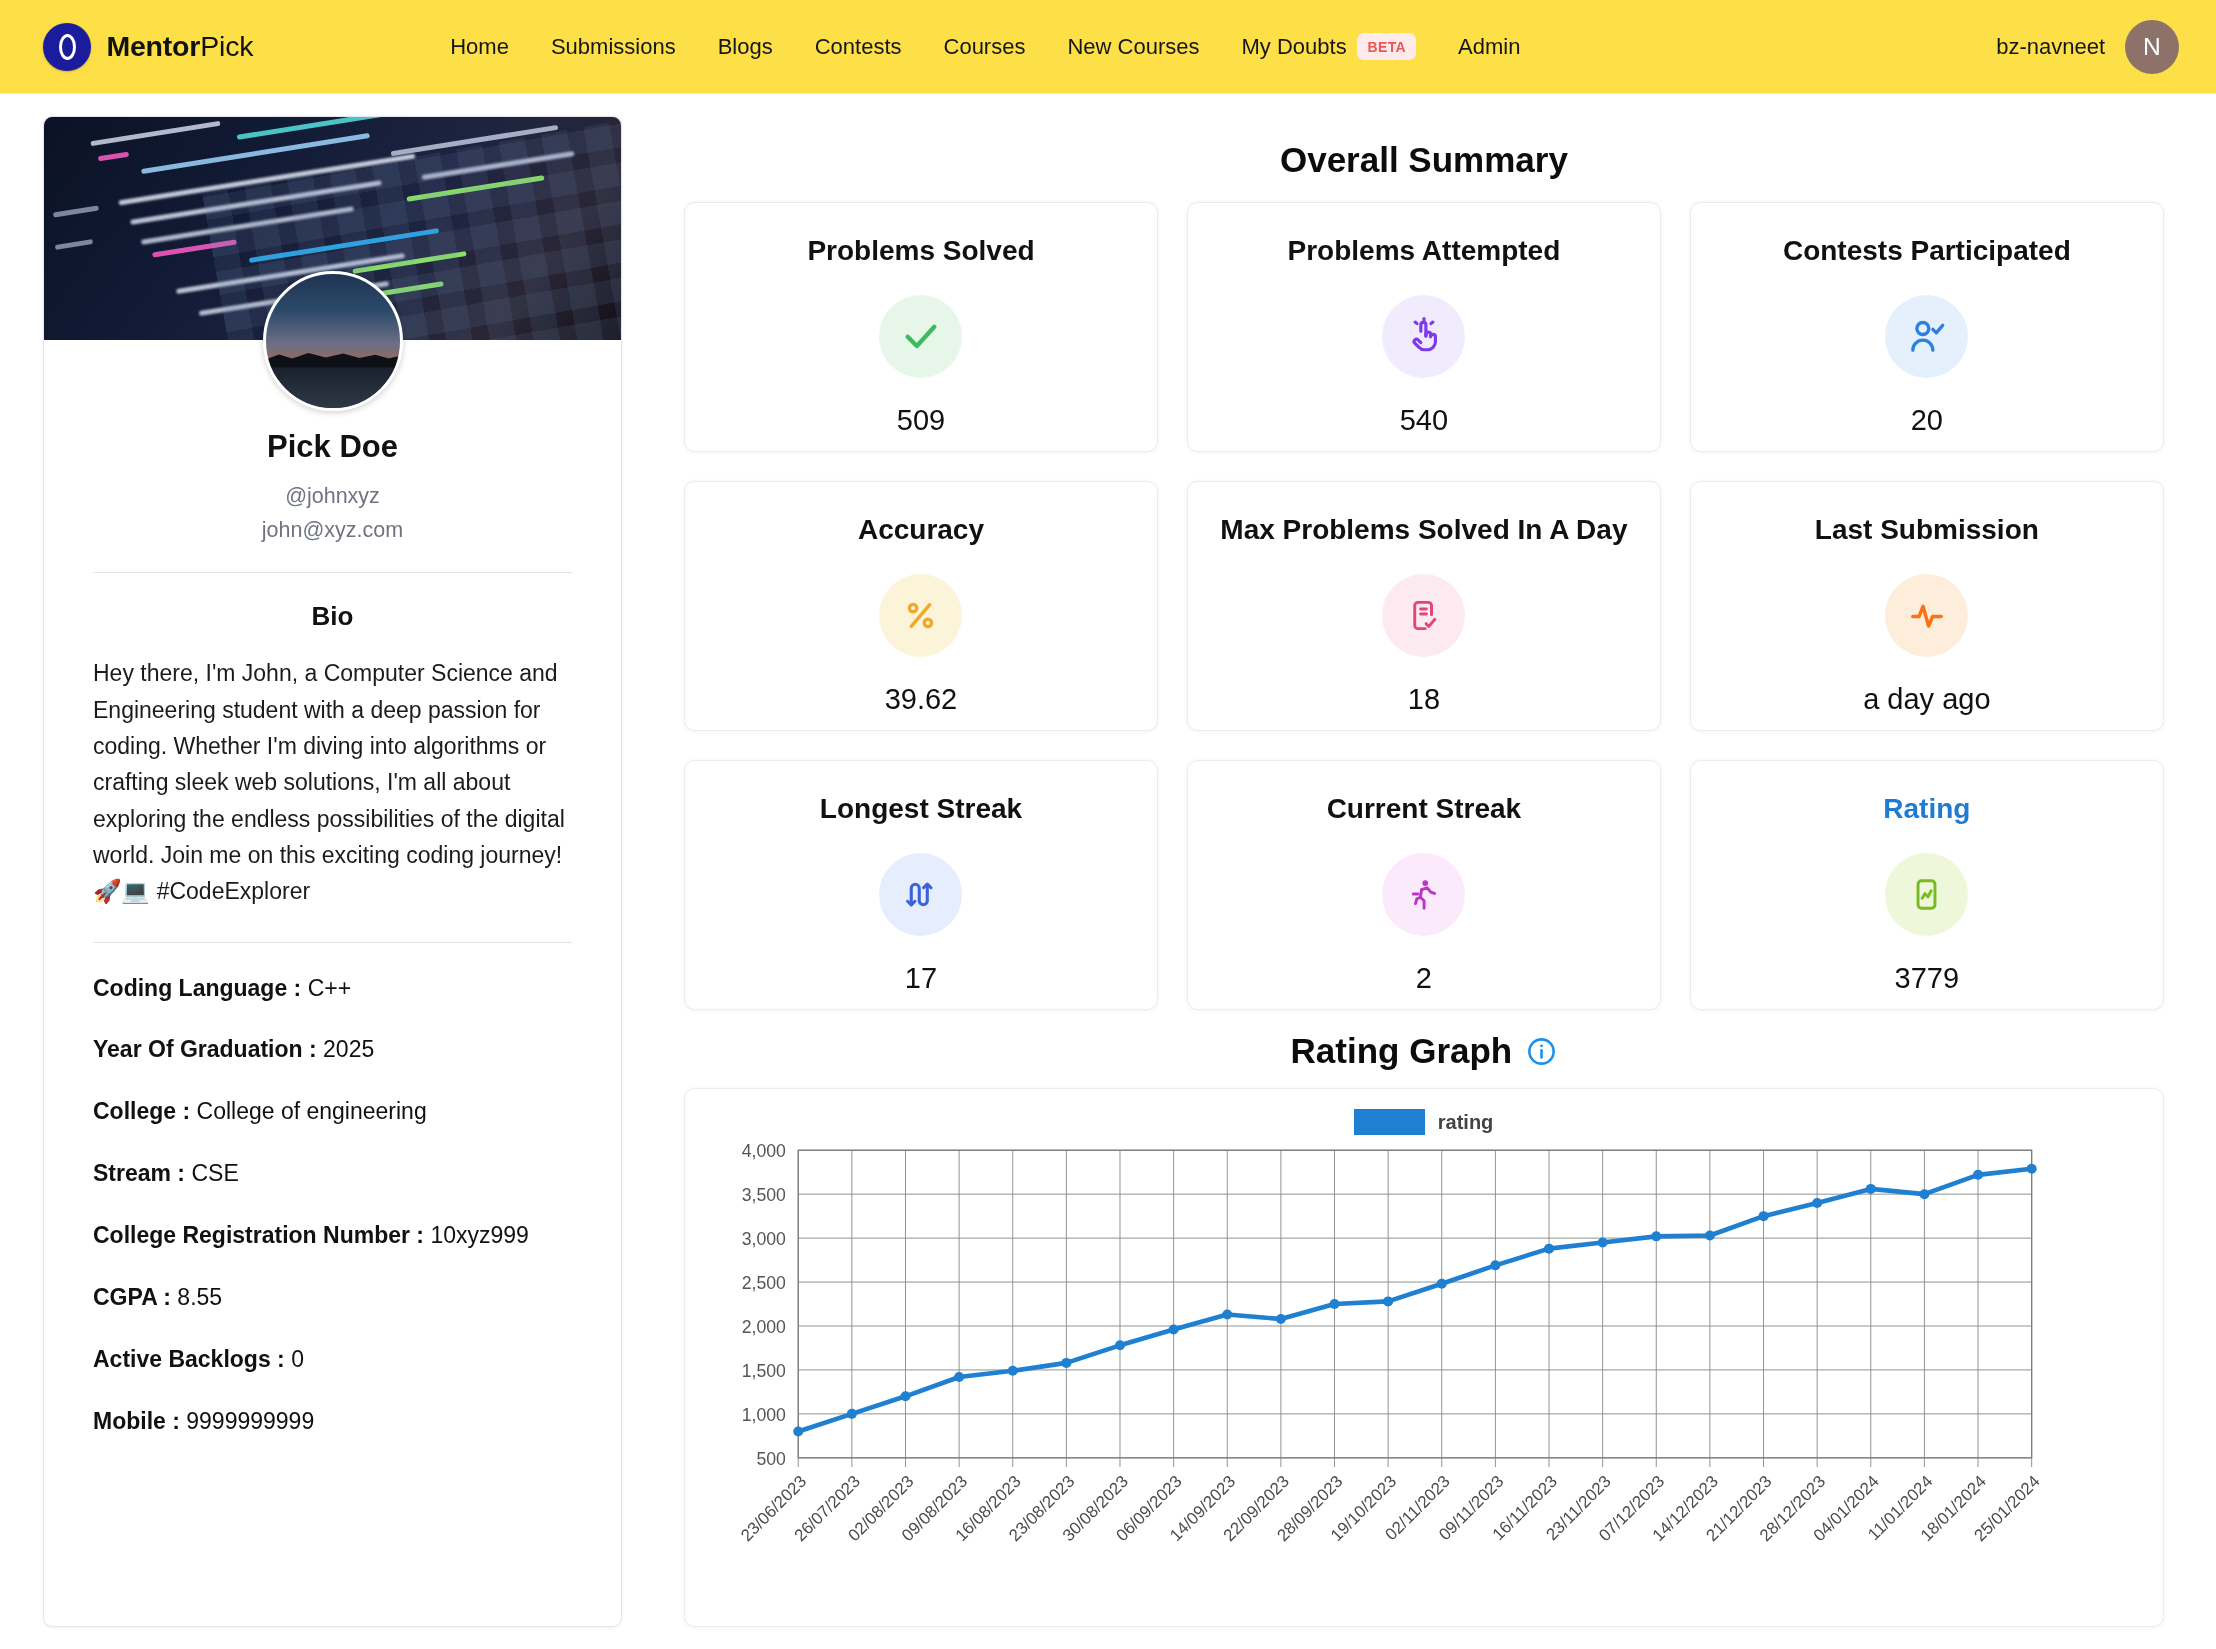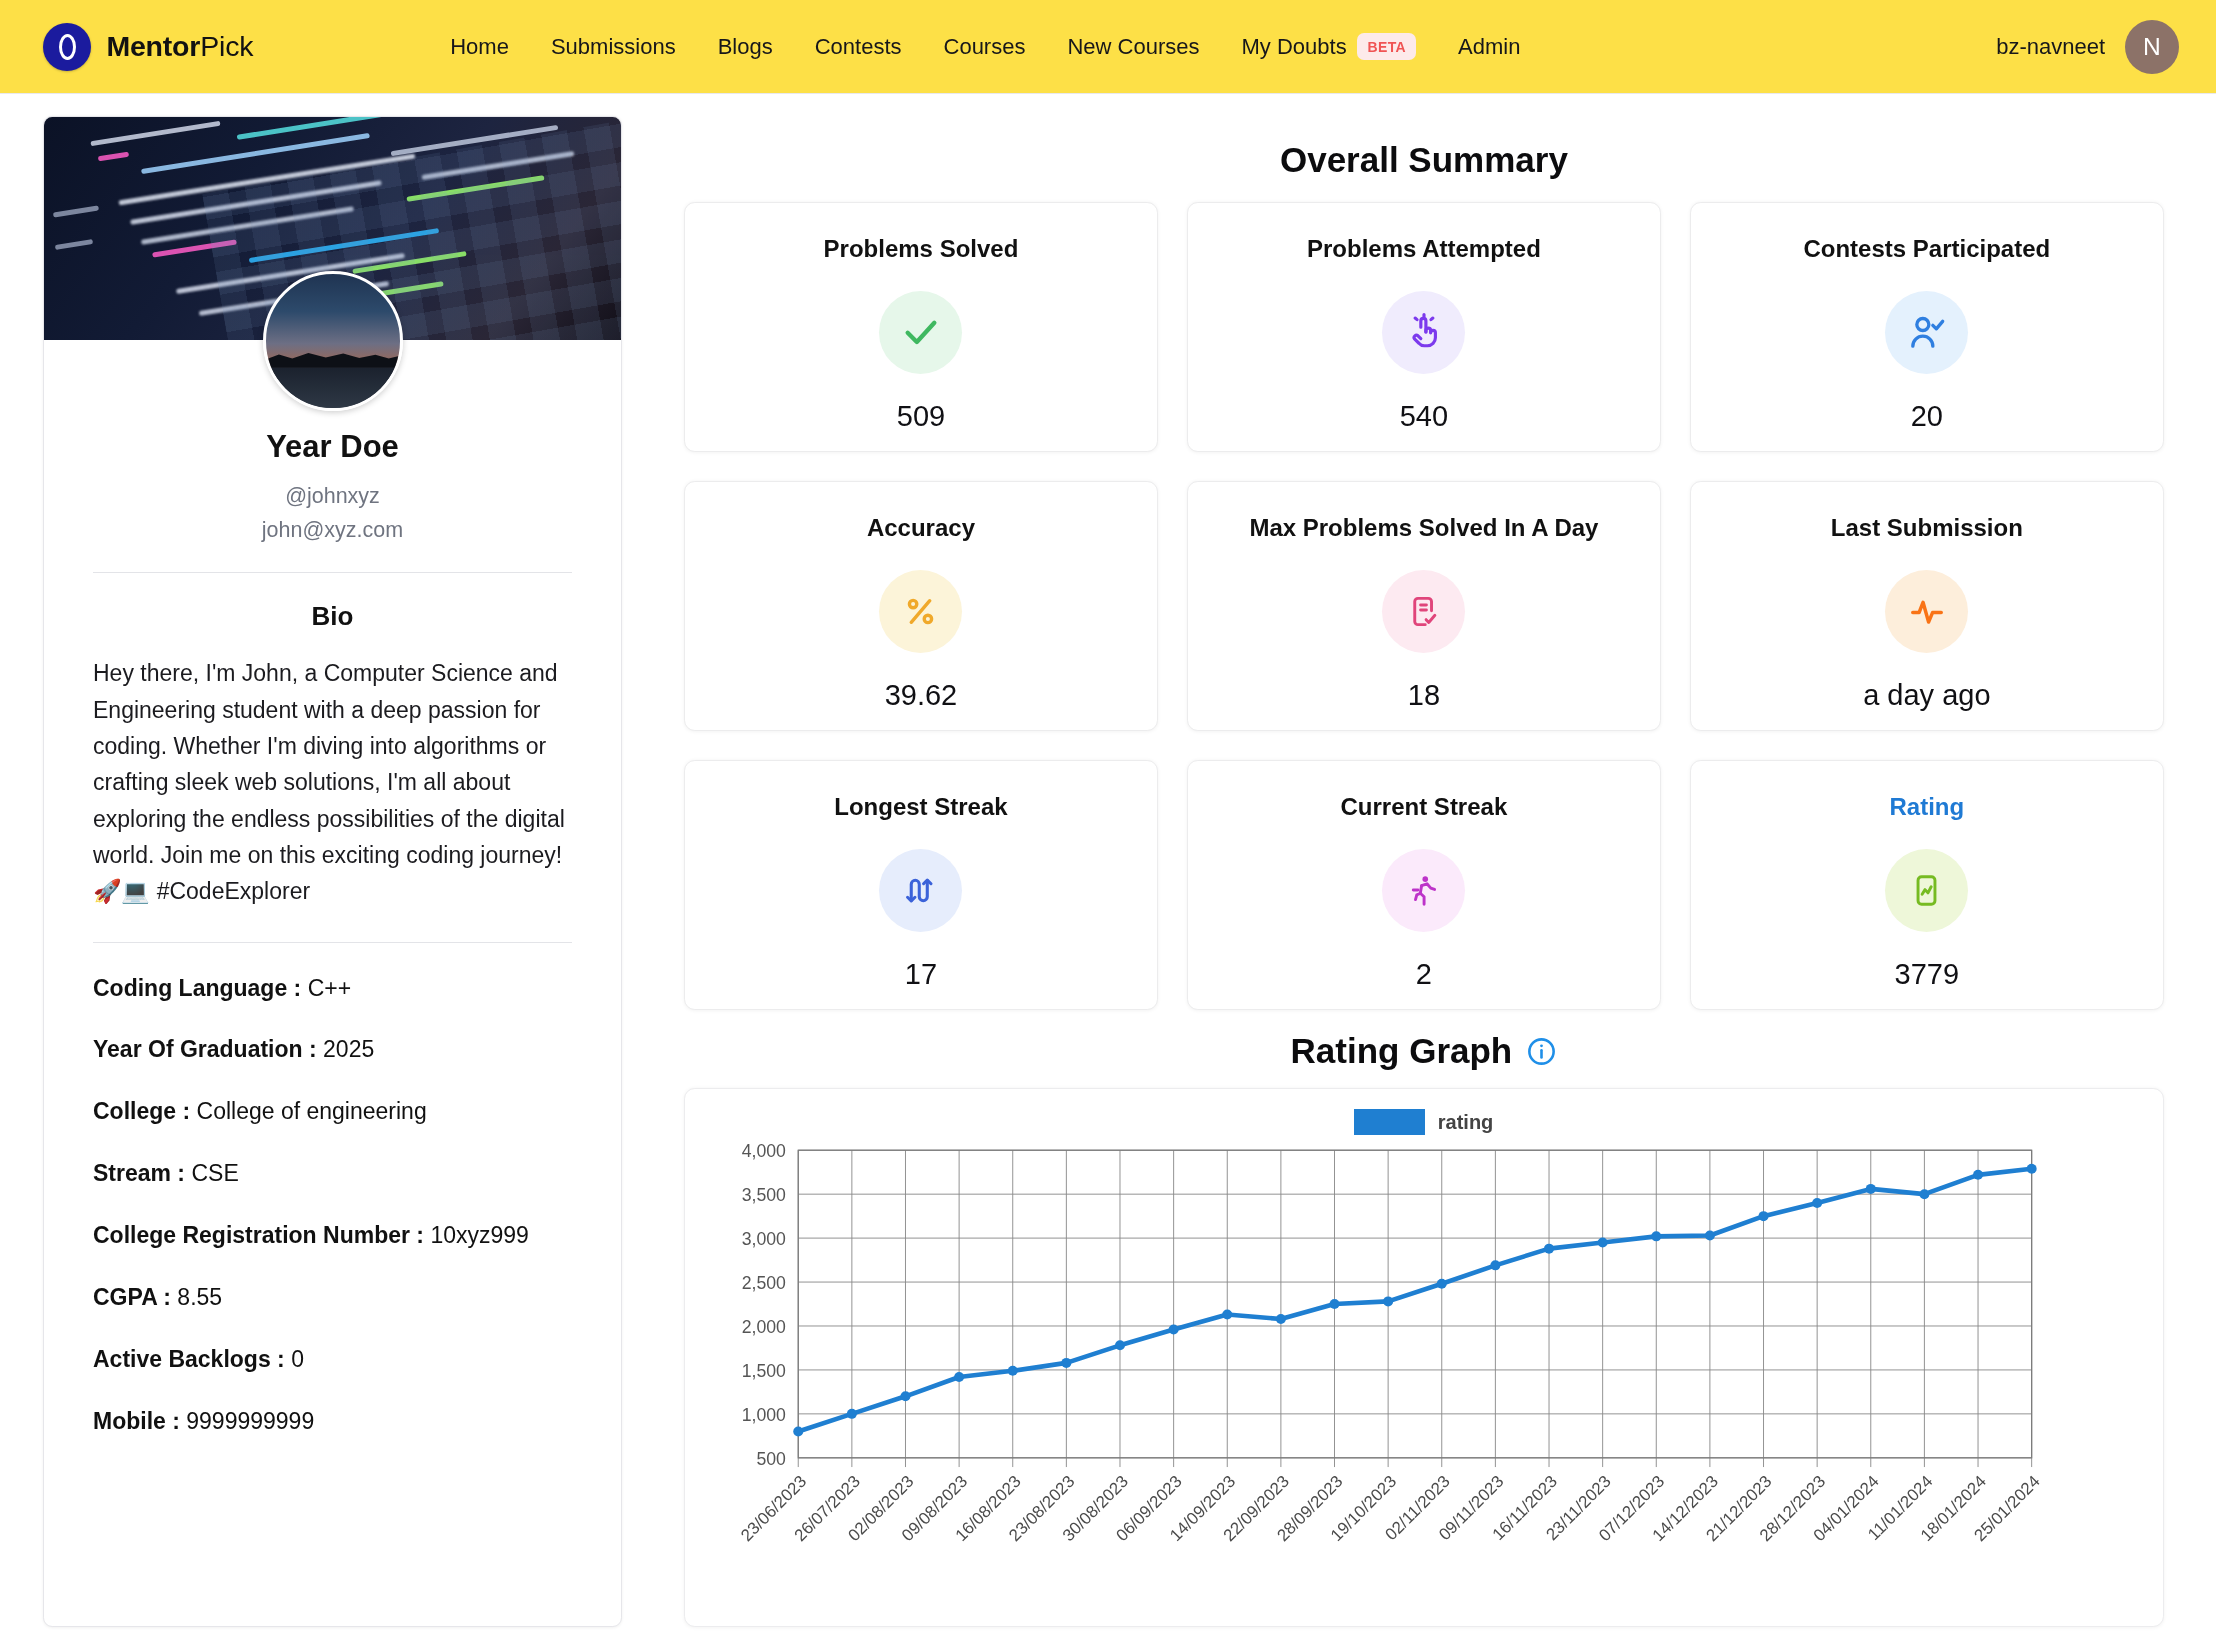--- a/index.html
+++ b/index.html
@@ -153,21 +153,21 @@
     display: grid; grid-template-columns: repeat(3, 1fr);
     gap: 29px;
   }
   .stat-card {
     background: #fff; border: 0.8px solid #ececed;
     border-radius: 10.8px; box-shadow: 0 0.8px 3.8px rgba(0,0,0,.05);
     height: 250px;
     display: flex; flex-direction: column; align-items: center;
     padding-top: 32px;
   }
-  .stat-label { font-size: 24px; font-weight: bold; color: #111; text-align: right; }
+  .stat-label { font-size: 28px; font-weight: bold; color: #111; text-align: right; }
   .stat-label.link { color: #1f7ad4; }
   .stat-icon {
     width: 83px; height: 83px; border-radius: 50%;
     display: flex; align-items: center; justify-content: center;
     margin: 28px 0 0 0;
   }
   .stat-value { font-size: 29px; color: #101014; margin-top: 26px; }
 
   
   .graph-title {
@@ -244,21 +244,21 @@
       <div class="code-line" style="left:10.8px;  top:125px; width:38px;  background:#8f9ab3;"></div>
       <div class="keys"></div>
     </div>
 
     <div class="avatar-big">
       <div class="hills"></div>
       <div class="water"></div>
     </div>
 
     <div class="profile-body">
-      <div class="profile-name">Year Doe</div>
+      <div class="profile-name">Pick Doe</div>
       <div class="profile-handle">@johnxyz</div>
       <div class="profile-email">john@xyz.com</div>
 
       <div class="hr"></div>
 
       <div class="bio-title">Bio</div>
       <div class="bio-text">Hey there, I'm John, a Computer Science and Engineering student with a deep passion for coding. Whether I'm diving into algorithms or crafting sleek web solutions, I'm all about exploring the endless possibilities of the digital world. Join me on this exciting coding journey! 🚀💻 #CodeExplorer</div>
 
       <div class="hr" style="margin-top:32px;"></div>
 

